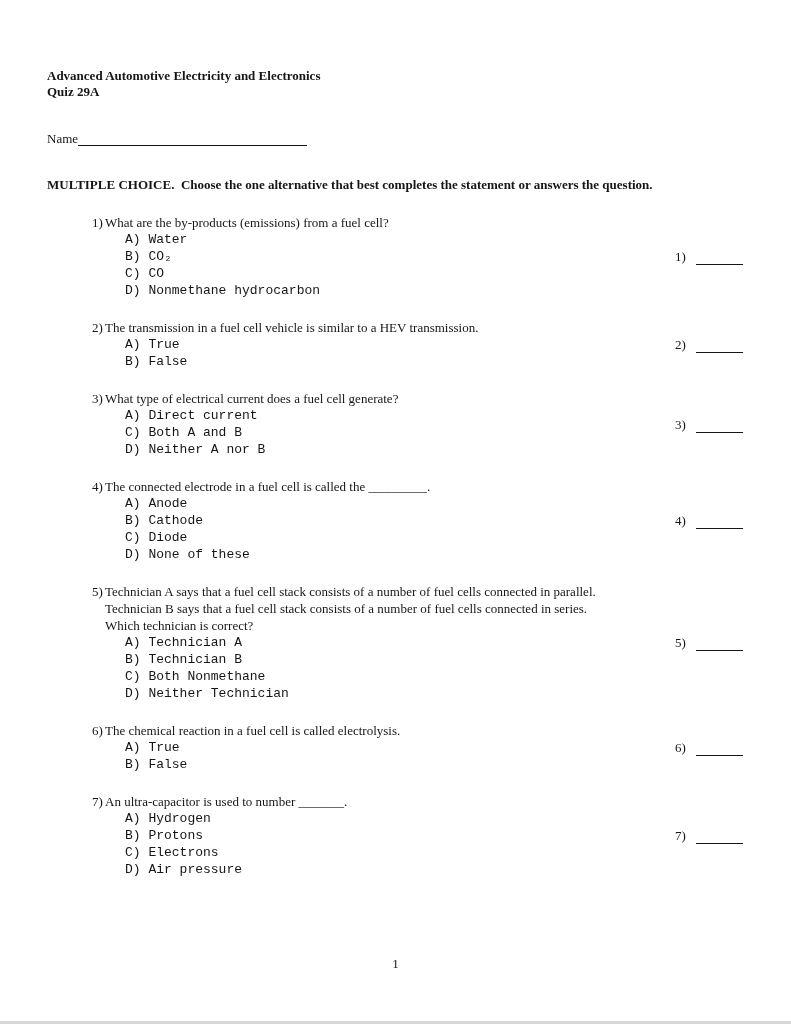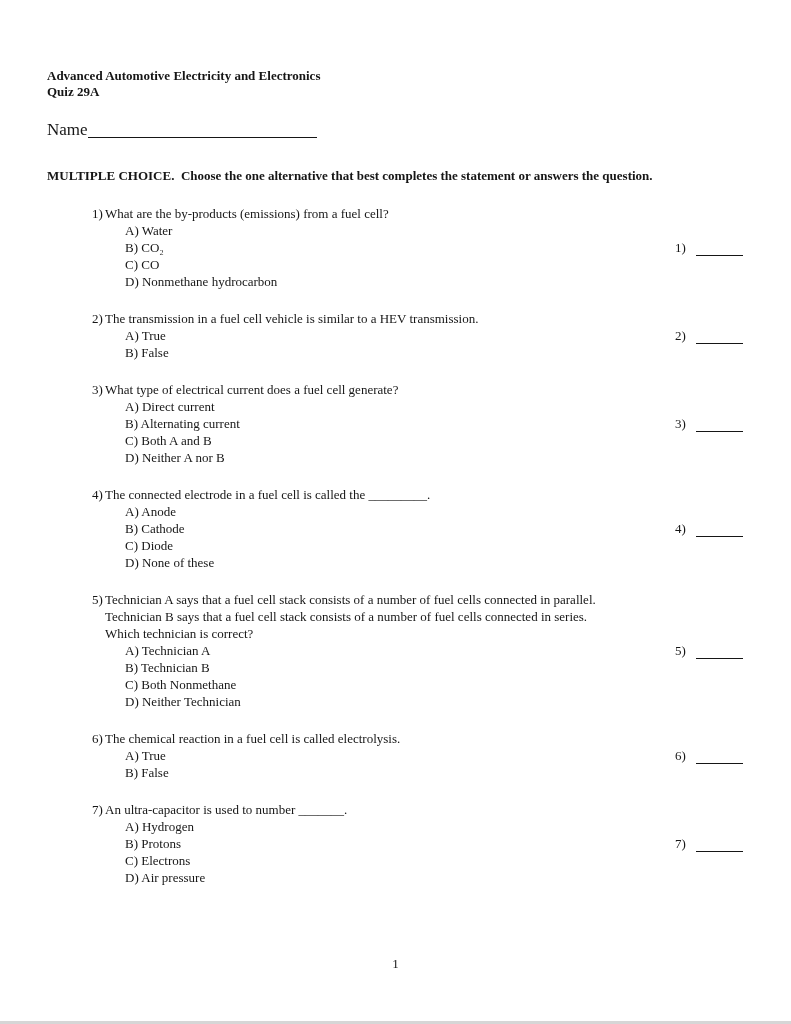--- a/index.html
+++ b/index.html
@@ -15,21 +15,21 @@
   }
   .page { padding: 68px 46px 0 47px; }
 
   .doc-title, .quiz-title {
     font-weight: bold;
     font-size: 13px;
     line-height: 16px;
     white-space: pre;
   }
 
-  .name-row { margin-top: 21px; font-size: 17px; line-height: 17px; }
+  .name-row { margin-top: 30px; font-size: 13px; line-height: 17px; }
   .name-blank {
     display: inline-block;
     width: 229px;
     height: 12px;
     border-bottom: 1.4px solid #161616;
     vertical-align: -3px;
   }
 
   .instructions {
     margin-top: 29px;
@@ -45,21 +45,21 @@
     align-items: center;
     padding-left: 45px;
     margin-bottom: 20px;
     font-size: 13px;
     line-height: 17px;
   }
   .q-left { flex: 1 1 auto; min-width: 0; }
   .q-line { white-space: pre; }
   .q-number { display: inline-block; min-width: 13px; }
   .q-cont { padding-left: 13px; white-space: pre; }
-  .q-options { padding-left: 33px; }
+  .q-options { padding-left: 33px; font-family: Liberation Mono, monospace; }
   .q-option { white-space: pre; }
 
   .q-answer { flex: 0 0 70px; margin-left: 8px; white-space: nowrap; }
   .answer-number { display: inline-block; min-width: 14px; }
   .answer-blank {
     display: inline-block;
     width: 47px;
     height: 11px;
     border-bottom: 1.5px solid #161616;
     margin-left: 7px;
@@ -120,21 +120,20 @@
           </div>
     </div>
     <div class="q-answer"><span class="answer-number">2)</span><span class="answer-blank"></span></div>
   </div>
 
   <div class="question">
     <div class="q-left">
       <div class="q-line"><span class="q-number">3)</span><span class="q-text">What type of electrical current does a fuel cell generate?</span></div>
       <div class="q-options">
             <div class="q-option">A) Direct current</div>
-            <div class="q-option">B) Alternating current</div>
             <div class="q-option">C) Both A and B</div>
             <div class="q-option">D) Neither A nor B</div>
           </div>
     </div>
     <div class="q-answer"><span class="answer-number">3)</span><span class="answer-blank"></span></div>
   </div>
 
   <div class="question">
     <div class="q-left">
       <div class="q-line"><span class="q-number">4)</span><span class="q-text">The connected electrode in a fuel cell is called the _________.</span></div>

